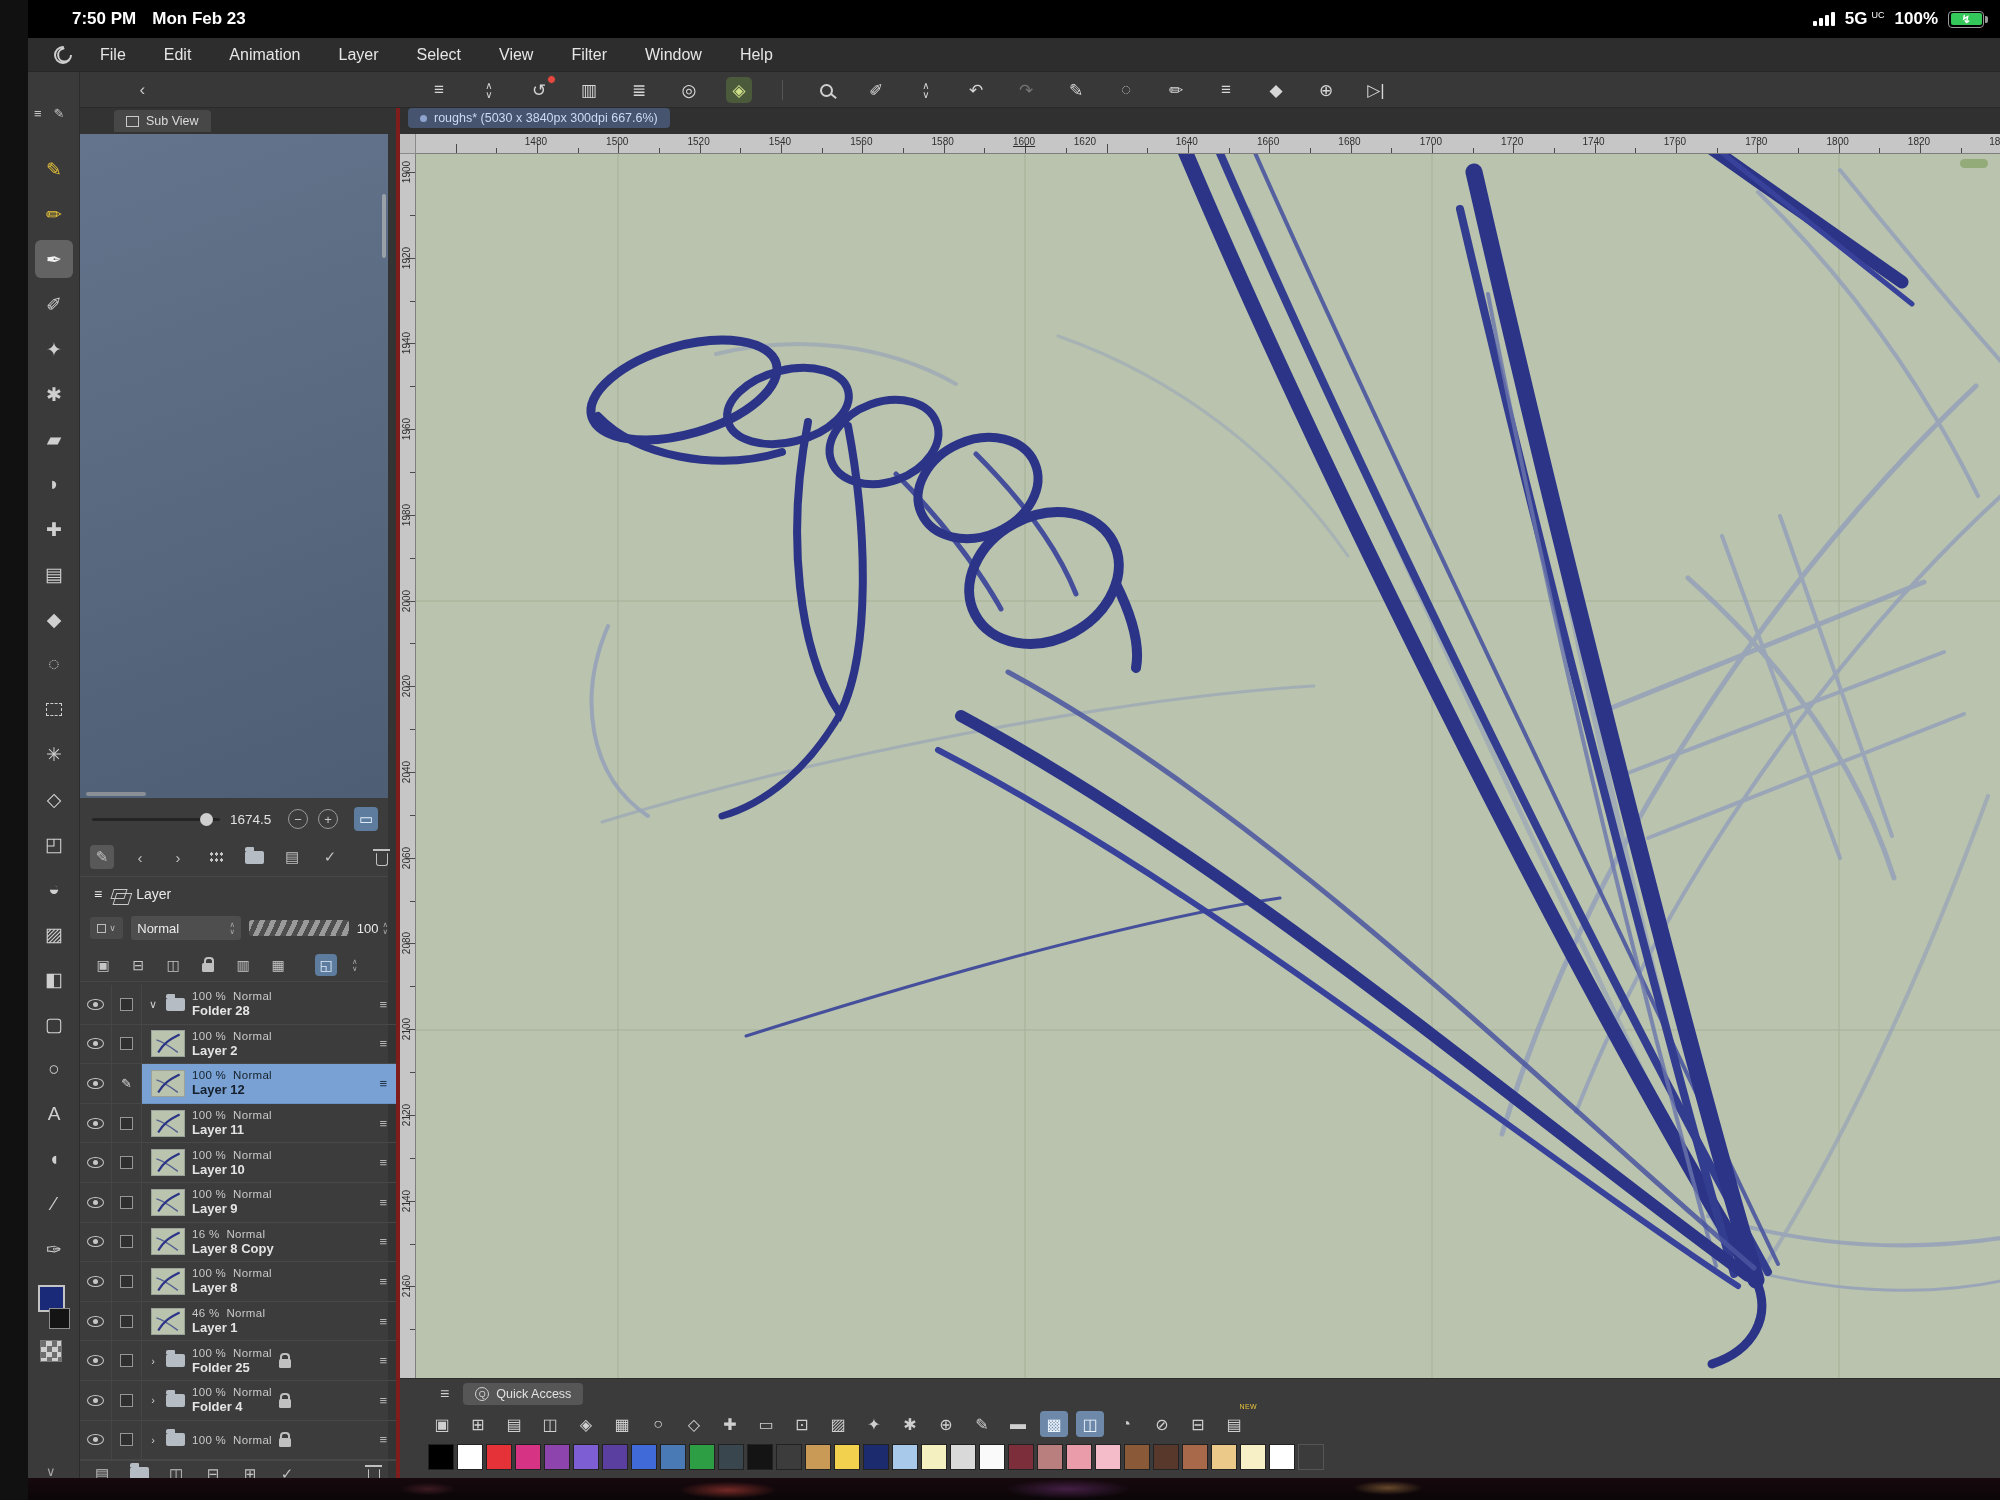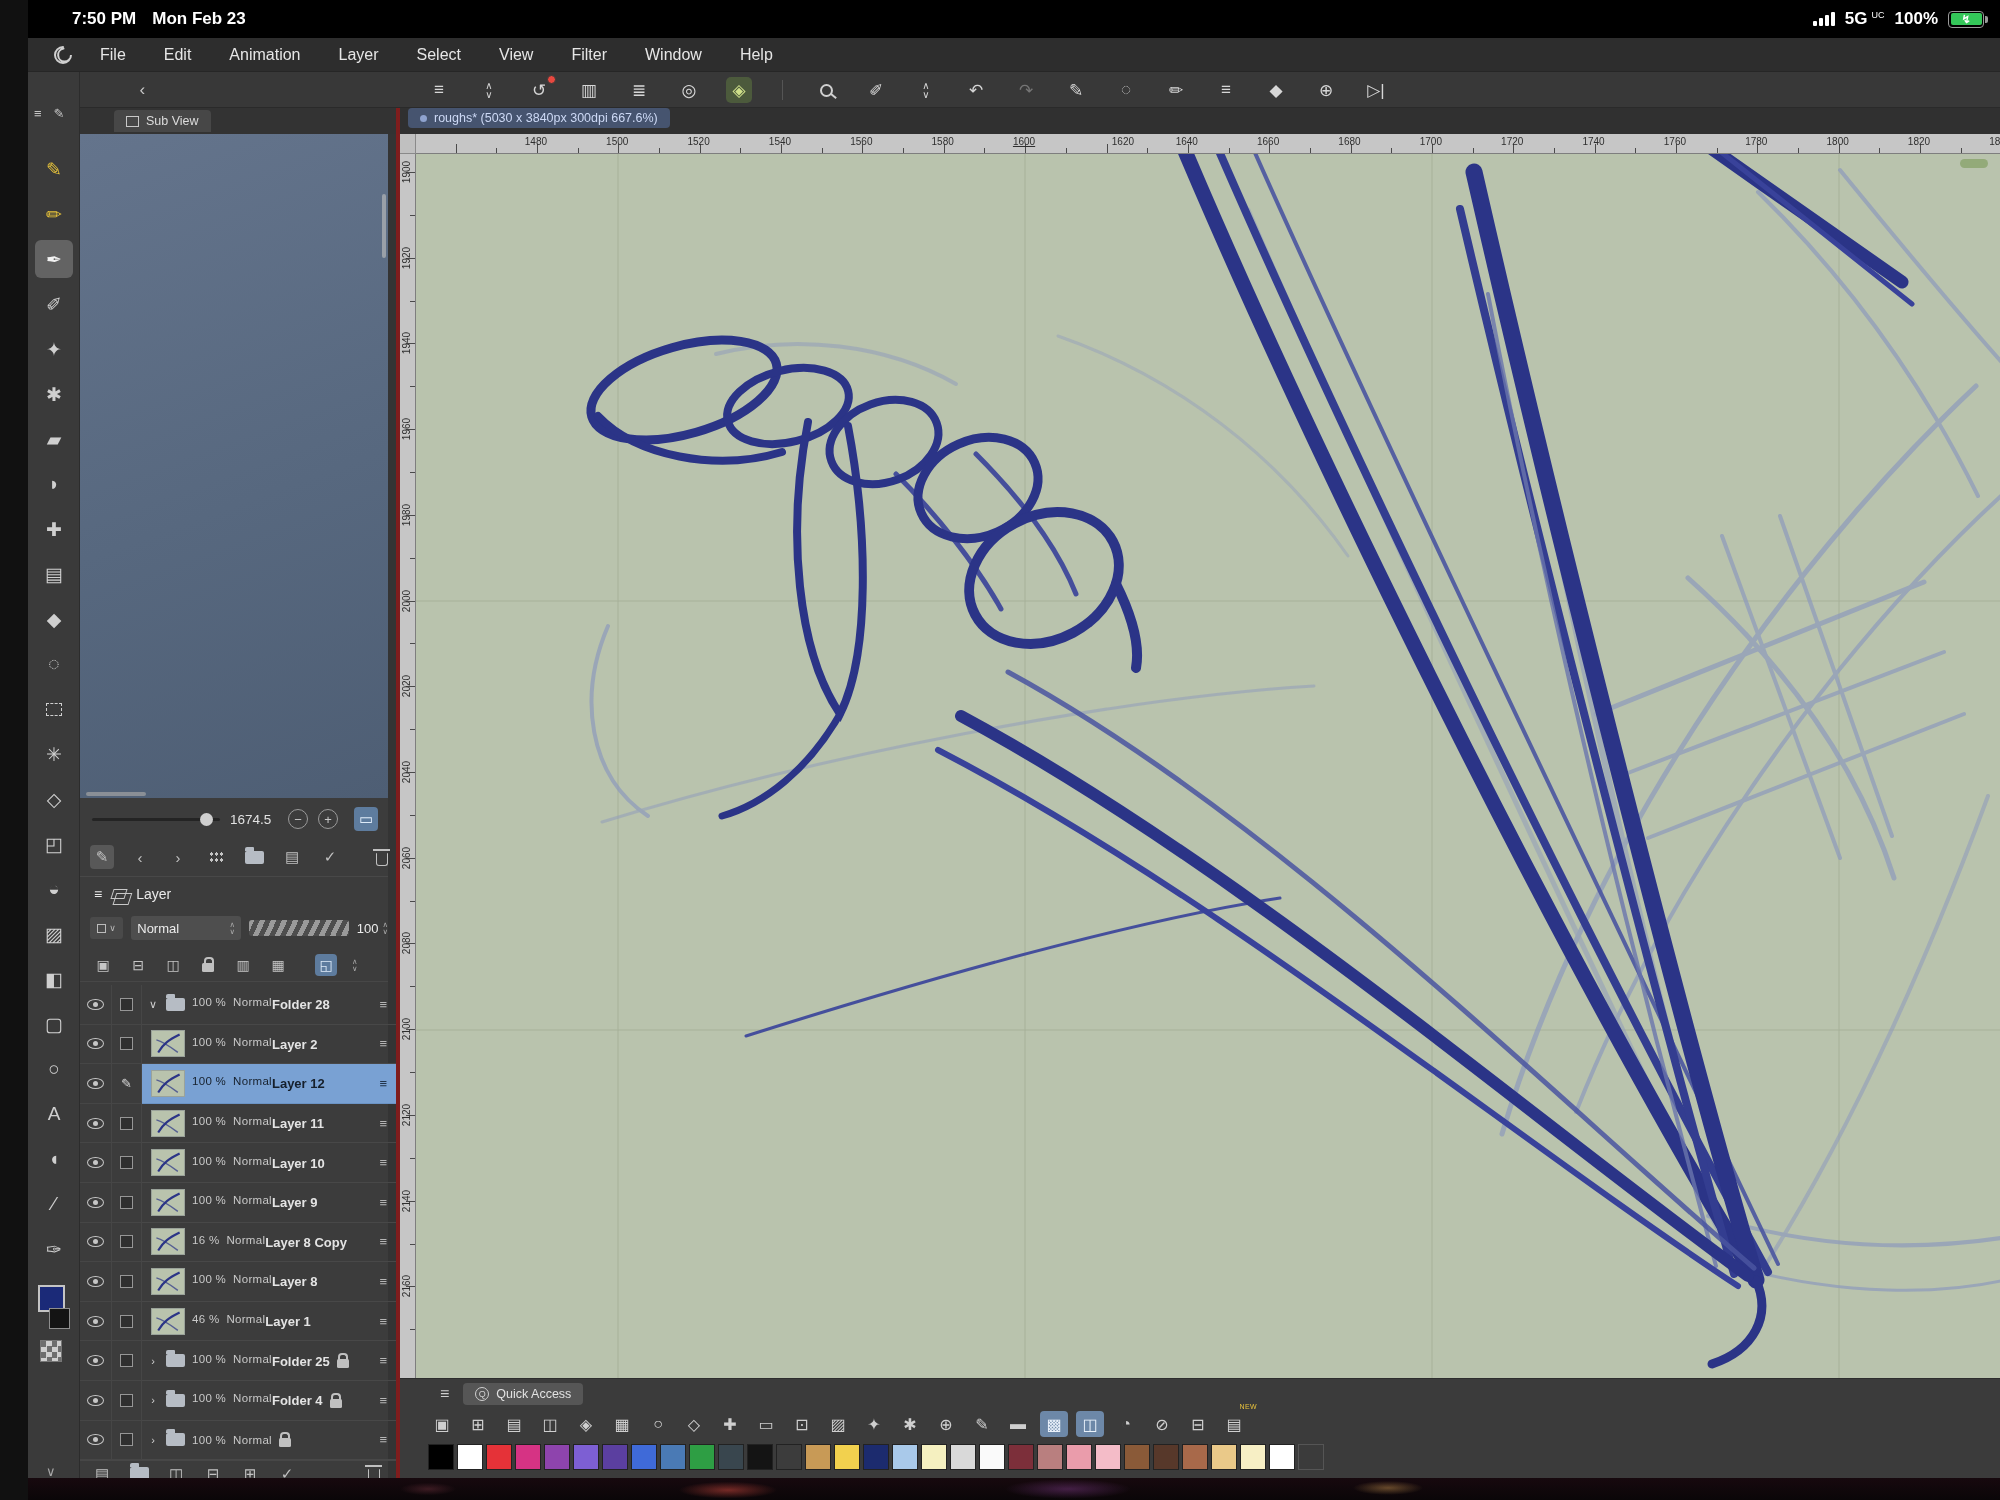--- a/index.html
+++ b/index.html
@@ -105,21 +105,21 @@
   .lrow{display:flex;height:39.6px;align-items:stretch;}
   .cell{display:flex;align-items:center;justify-content:center;border-right:1px solid #464646;border-bottom:1px solid #464646;}
   .cell.eye{width:32px;}
   .cell.box{width:30px;}
   .lmain{flex:1;display:flex;align-items:center;gap:7px;border-bottom:1px solid #484848;padding-left:5px;}
   .lmain.child{padding-left:9px;}
   .lrow.sel .lmain{background:#79a1d3;border-bottom-color:#6b93c5;}
   .chev{color:#cfcfcf;font-size:11px;width:12px;text-align:center;}
   .thumb{width:34px;height:27px;border:1px solid #9aa29a;flex:none;background:#b9c3ad;}
   .thumb svg{display:block;}
-  .ltxt{display:flex;flex-direction:row;justify-content:flex-end;min-width:0;}
+  .ltxt{display:flex;flex-direction:column;justify-content:flex-end;min-width:0;}
   .t1{font-size:11.5px;color:#c9c9c9;letter-spacing:.3px;white-space:pre;}
   .t2{font-size:13px;color:#e4e4e4;margin-top:1px;white-space:nowrap;font-weight:bold;}
   .lrow.sel .t1,.lrow.sel .t2{color:#16202c;}
   .lmenu{margin-left:auto;margin-right:9px;color:#b5b5b5;font-size:13px;}
   .lrow.sel .lmenu{color:#22344a;}
   .pencil{color:#d8d8d8;font-size:13px;}
   .lk{margin-right:2px;}
 
   .pbrow{position:absolute;top:1352px;left:0;right:0;height:26px;display:flex;align-items:center;gap:13px;padding:0 10px;border-top:1px solid #474747;}
 
@@ -675,21 +675,21 @@
         <div class="tick" style="left: 446.44px; height: 9px;"></div>
         <div class="tlab" style="left: 446.44px;">1560</div>
         <div class="tick" style="left: 487.12px; height: 5px;"></div>
         <div class="tick" style="left: 527.8px; height: 9px;"></div>
         <div class="tlab" style="left: 527.8px;">1580</div>
         <div class="tick" style="left: 568.48px; height: 5px;"></div>
         <div class="tick" style="left: 609.16px; height: 9px;"></div>
         <div class="tlab" style="left: 609.16px; text-decoration: underline;">1600</div>
         <div class="tick" style="left: 649.84px; height: 5px;"></div>
         <div class="tick" style="left: 690.52px; height: 9px;"></div>
-        <div class="tlab" style="left: 708px;">1620</div>
+        <div class="tlab" style="left: 670px;">1620</div>
         <div class="tick" style="left: 731.2px; height: 5px;"></div>
         <div class="tick" style="left: 771.88px; height: 9px;"></div>
         <div class="tlab" style="left: 771.88px;">1640</div>
         <div class="tick" style="left: 812.56px; height: 5px;"></div>
         <div class="tick" style="left: 853.24px; height: 9px;"></div>
         <div class="tlab" style="left: 853.24px;">1660</div>
         <div class="tick" style="left: 893.92px; height: 5px;"></div>
         <div class="tick" style="left: 934.6px; height: 9px;"></div>
         <div class="tlab" style="left: 934.6px;">1680</div>
         <div class="tick" style="left: 975.28px; height: 5px;"></div>

